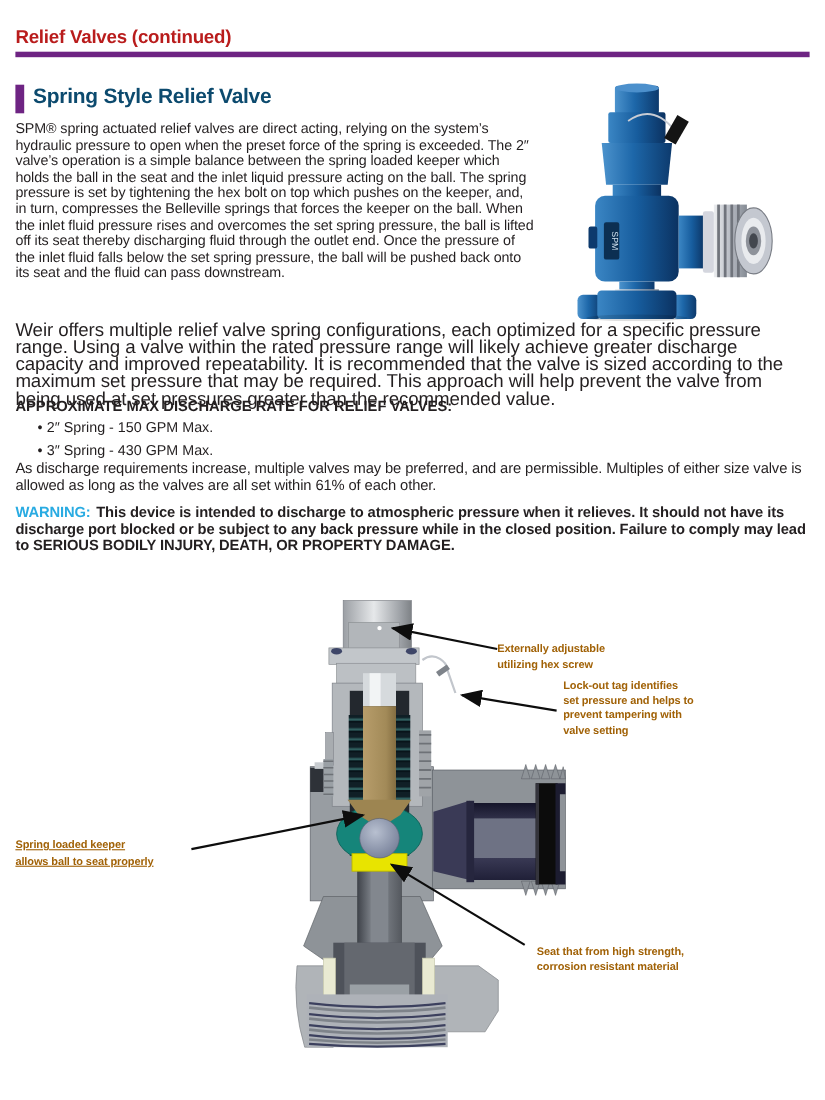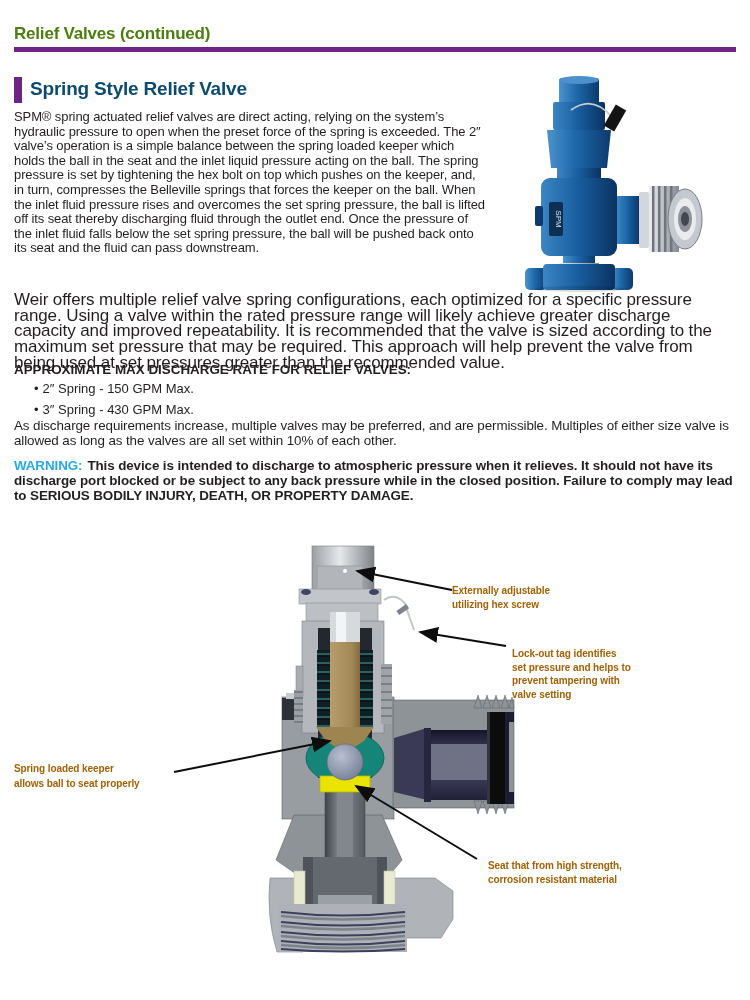--- a/index.html
+++ b/index.html
@@ -1,41 +1,41 @@
 <!DOCTYPE html>
 <html><head>
 <meta charset="utf-8">
 <style>
   html,body{margin:0;padding:0;background:#ffffff;}
   .page{position:relative;width:750px;height:1000px;background:#ffffff;overflow:hidden;
         font-family:"Liberation Sans",sans-serif;color:#231F20;}
   .abs{position:absolute;}
-  .page-title{left:14px;top:24px;font-size:17px;font-weight:bold;color:#4d7c0f;letter-spacing:-0.2px;}
+  .page-title{left:14px;top:24px;font-size:17px;font-weight:bold;color:#b91c1c;letter-spacing:-0.2px;}
   .title-rule{left:14px;top:47px;width:722px;height:5px;background:#6E2483;}
   .section-bar{left:14px;top:77px;width:8px;height:26px;background:#6E2483;}
   .section-title{left:30px;top:78px;font-size:19px;font-weight:bold;color:#0c4a6e;letter-spacing:-0.2px;}
   .para{letter-spacing:-0.1px;}
   .intro-para{left:14px;top:110px;width:472px;font-size:13px;line-height:14.6px;}
   .config-para{left:14px;top:292px;width:716px;font-size:17px;line-height:15.7px;}
   .discharge-heading{left:14px;top:362px;font-size:13.4px;font-weight:bold;text-align:right;}
   .discharge-list{left:34px;top:381px;font-size:13px;list-style:none;margin:0;padding:0;}
   .discharge-list li{margin:0 0 6px 0;}
   .bullet{margin-right:4px;}
   .multiples-para{left:14px;top:418px;width:716px;font-size:13.4px;line-height:15.2px;}
   .warning-para{left:14px;top:458px;width:722px;font-size:13.4px;line-height:15.2px;font-weight:bold;}
   .warn-label{color:#29ABE2;margin-right:5px;}
   .warn-emph{font-weight:800;}
   .photo{left:513px;top:74px;width:200px;height:218px;}
   .diagram{left:0;top:540px;width:750px;height:460px;}
   .diagram svg{position:absolute;left:0;top:0;}
   .callout{position:absolute;font-size:10px;line-height:14px;font-weight:bold;color:#a16207;
            white-space:pre-line;letter-spacing:-0.1px;}
   .co-hex{left:452px;top:44px;}
-  .co-lock{left:512px;top:107px;line-height:13.5px;}
-  .co-keeper{left:14px;top:221px;line-height:15px;}
+  .co-lock{left:512px;top:77px;line-height:13.5px;}
+  .co-keeper{left:14px;top:221px;line-height:15px;text-decoration:underline;}
   .co-seat{left:488px;top:319px;}
 </style>
 </head>
 <body>
 
 <div class="page">
 
   <div class="abs page-title">Relief Valves (continued)</div>
   <div class="abs title-rule"></div>
 
@@ -103,21 +103,21 @@
   </svg>
 
   <div class="abs para config-para">Weir offers multiple relief valve spring configurations, each optimized for a specific pressure range. Using a valve within the rated pressure range will likely achieve greater discharge capacity and improved repeatability. It is recommended that the valve is sized according to the maximum set pressure that may be required. This approach will help prevent the valve from being used at set pressures greater than the recommended value.</div>
 
   <div class="abs discharge-heading">APPROXIMATE MAX DISCHARGE RATE FOR RELIEF VALVES:</div>
   <ul class="abs discharge-list">
     <li><span class="bullet">•</span><span>2″ Spring - 150 GPM Max.</span></li>
     <li><span class="bullet">•</span><span>3″ Spring - 430 GPM Max.</span></li>
   </ul>
 
-  <div class="abs para multiples-para">As discharge requirements increase, multiple valves may be preferred, and are permissible. Multiples of either size valve is allowed as long as the valves are all set within 10% of each other.</div>
+  <div class="abs para multiples-para">As discharge requirements increase, multiple valves may be preferred, and are permissible. Multiples of either size valve is allowed as long as the valves are all set within 61% of each other.</div>
 
   <div class="abs para warning-para"><span class="warn-label">WARNING:</span><span>This device is intended to discharge to atmospheric pressure when it relieves. It should not have its discharge port blocked or be subject to any back pressure while in the closed position. Failure to comply may lead to</span> <span class="warn-emph">SERIOUS BODILY INJURY, DEATH, OR PROPERTY DAMAGE.</span></div>
 
   <div class="abs diagram">
     <svg width="750" height="460" viewBox="0 540 750 460">
       <defs>
         <linearGradient id="gMetal" x1="0" y1="0" x2="1" y2="0">
           <stop offset="0" stop-color="#9b9fa4"></stop>
             <stop offset="0.45" stop-color="#e6e8ea"></stop>
             <stop offset="0.85" stop-color="#9b9fa4"></stop>

